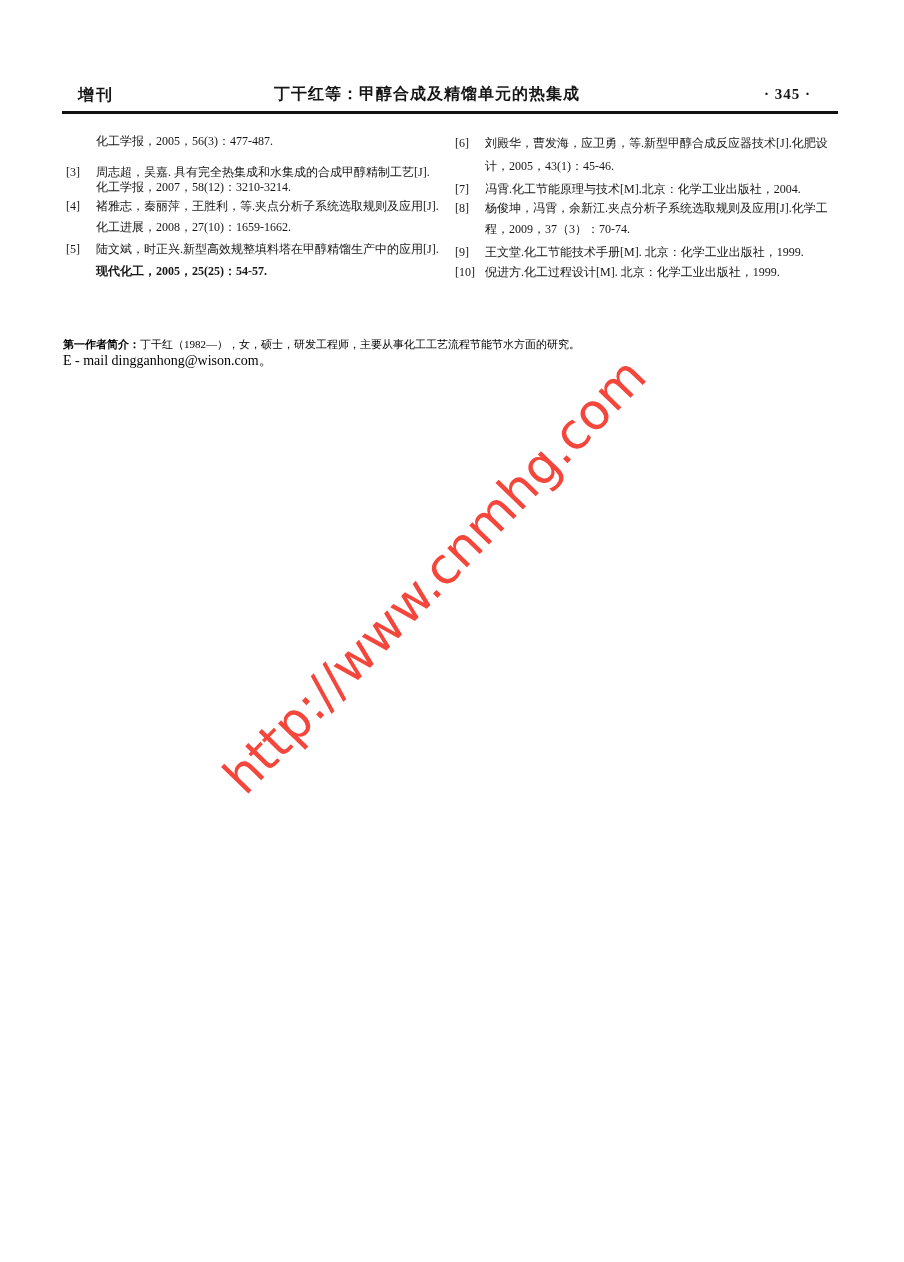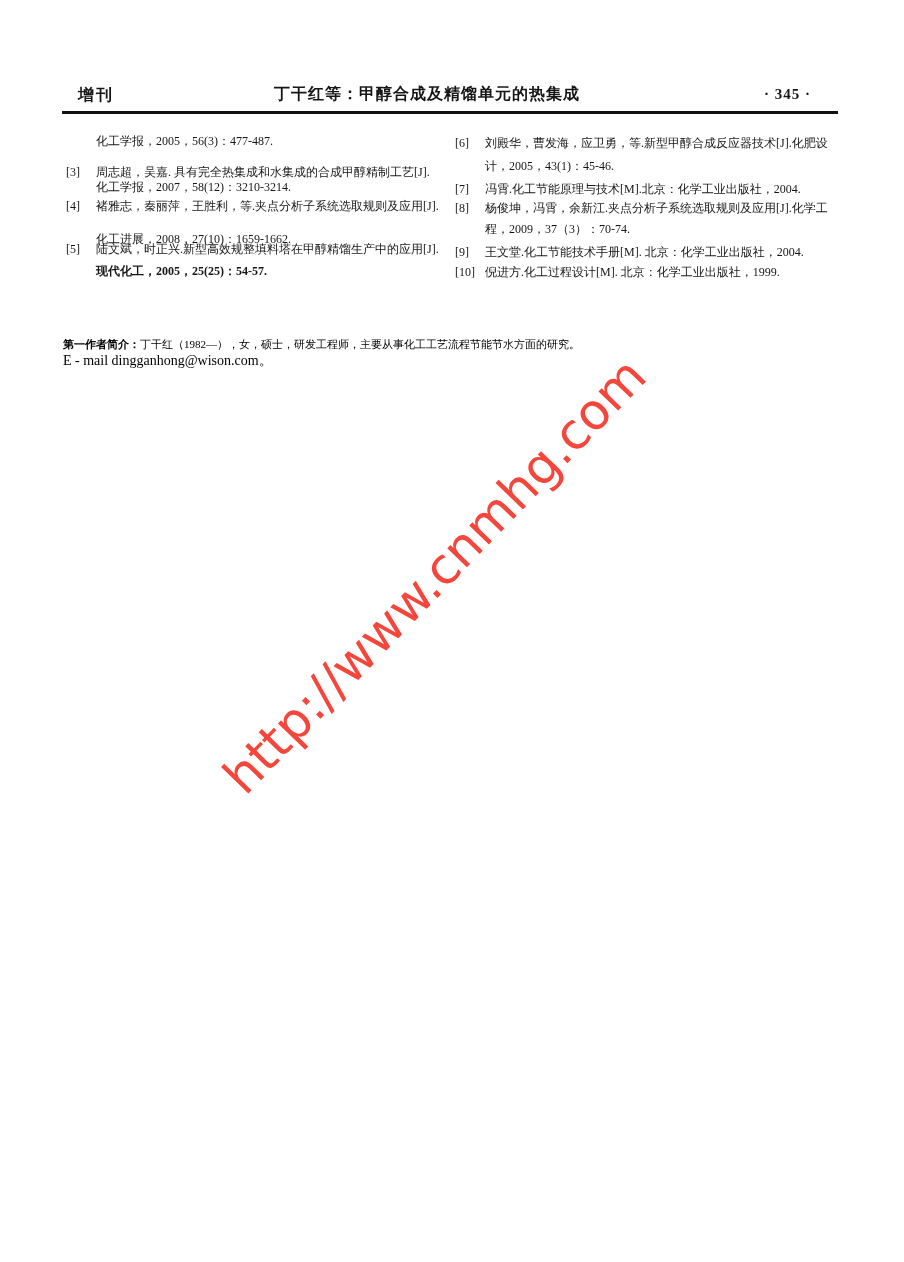--- a/index.html
+++ b/index.html
@@ -72,31 +72,31 @@
   <span class="hdr-left">增刊</span>
   <span class="hdr-title">丁干红等：甲醇合成及精馏单元的热集成</span>
   <span class="hdr-page">· 345 ·</span>
   <div class="hdr-rule"></div>
 
   <div id="ref-left">
       <div class="ref-row" style="left: 66px; top: 133px;"><span class="ref-num"></span><span class="ref-text">化工学报，2005，56(3)：477-487.</span></div>
       <div class="ref-row" style="left: 66px; top: 164px;"><span class="ref-num">[3]</span><span class="ref-text">周志超，吴嘉. 具有完全热集成和水集成的合成甲醇精制工艺[J].</span></div>
       <div class="ref-row" style="left: 66px; top: 179px;"><span class="ref-num"></span><span class="ref-text">化工学报，2007，58(12)：3210-3214.</span></div>
       <div class="ref-row" style="left: 66px; top: 198px;"><span class="ref-num">[4]</span><span class="ref-text">褚雅志，秦丽萍，王胜利，等.夹点分析子系统选取规则及应用[J].</span></div>
-      <div class="ref-row" style="left: 66px; top: 219px; margin-top: 12px;"><span class="ref-num"></span><span class="ref-text">化工进展，2008，27(10)：1659-1662.</span></div>
+      <div class="ref-row" style="left: 66px; top: 219px;"><span class="ref-num"></span><span class="ref-text">化工进展，2008，27(10)：1659-1662.</span></div>
       <div class="ref-row" style="left: 66px; top: 241px;"><span class="ref-num">[5]</span><span class="ref-text">陆文斌，时正兴.新型高效规整填料塔在甲醇精馏生产中的应用[J].</span></div>
       <div class="ref-row" style="left: 66px; top: 263px; font-weight: bold;"><span class="ref-num"></span><span class="ref-text">现代化工，2005，25(25)：54-57.</span></div>
     </div>
   <div id="ref-right">
       <div class="ref-row" style="left: 455px; top: 135px;"><span class="ref-num">[6]</span><span class="ref-text">刘殿华，曹发海，应卫勇，等.新型甲醇合成反应器技术[J].化肥设</span></div>
       <div class="ref-row" style="left: 455px; top: 158px;"><span class="ref-num"></span><span class="ref-text">计，2005，43(1)：45-46.</span></div>
       <div class="ref-row" style="left: 455px; top: 181px;"><span class="ref-num">[7]</span><span class="ref-text">冯霄.化工节能原理与技术[M].北京：化学工业出版社，2004.</span></div>
       <div class="ref-row" style="left: 455px; top: 200px;"><span class="ref-num">[8]</span><span class="ref-text">杨俊坤，冯霄，余新江.夹点分析子系统选取规则及应用[J].化学工</span></div>
       <div class="ref-row" style="left: 455px; top: 221px;"><span class="ref-num"></span><span class="ref-text">程，2009，37（3）：70-74.</span></div>
-      <div class="ref-row" style="left: 455px; top: 244px;"><span class="ref-num">[9]</span><span class="ref-text">王文堂.化工节能技术手册[M]. 北京：化学工业出版社，2004.</span></div>
+      <div class="ref-row" style="left: 455px; top: 244px;"><span class="ref-num">[9]</span><span class="ref-text">王文堂.化工节能技术手册[M]. 北京：化学工业出版社，1999.</span></div>
       <div class="ref-row" style="left: 455px; top: 264px;"><span class="ref-num">[10]</span><span class="ref-text">倪进方.化工过程设计[M]. 北京：化学工业出版社，1999.</span></div>
     </div>
 
   <div class="bio-line1">
     <span class="bio-label">第一作者简介：</span><span>丁干红（1982—），女，硕士，研发工程师，主要从事化工工艺流程节能节水方面的研究。</span>
   </div>
   <div class="bio-line2">E - mail dingganhong@wison.com。</div>
 
   <div class="watermark" style="color: rgb(245, 70, 60);">http://www.cnmhg.com</div>
 

